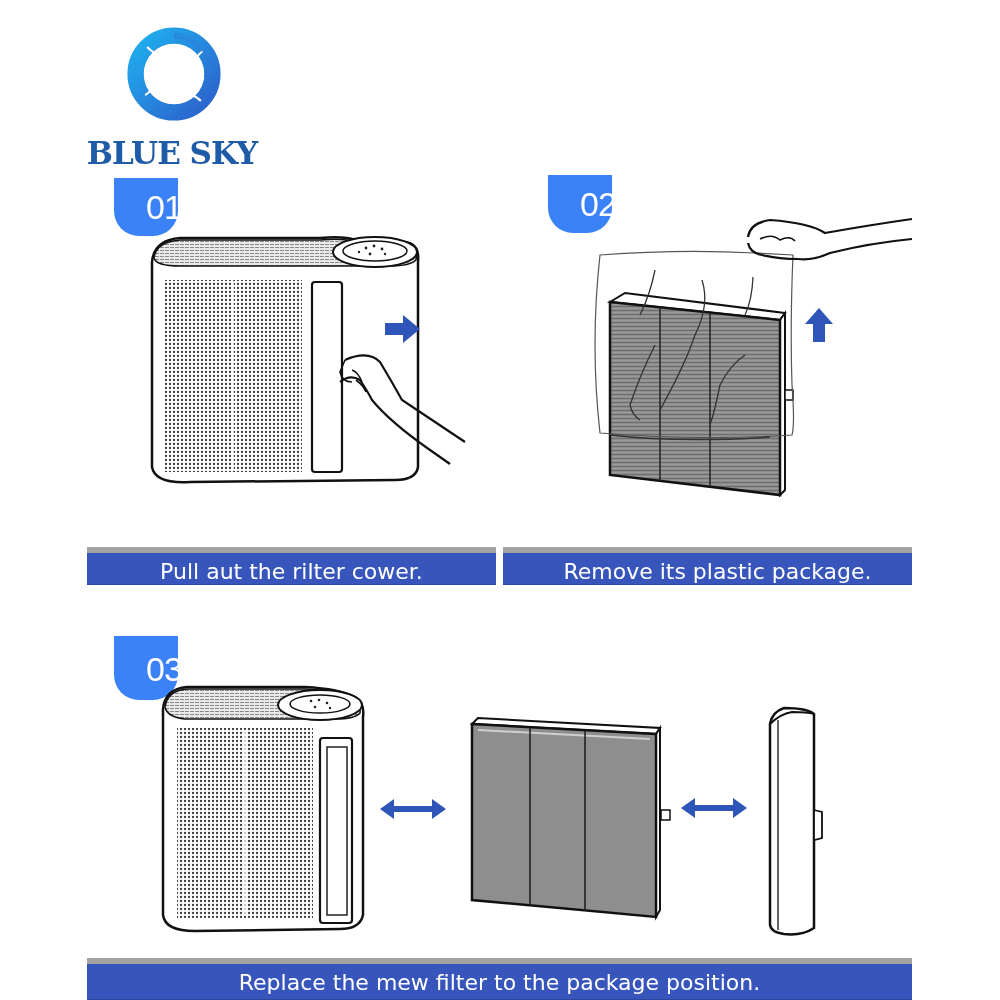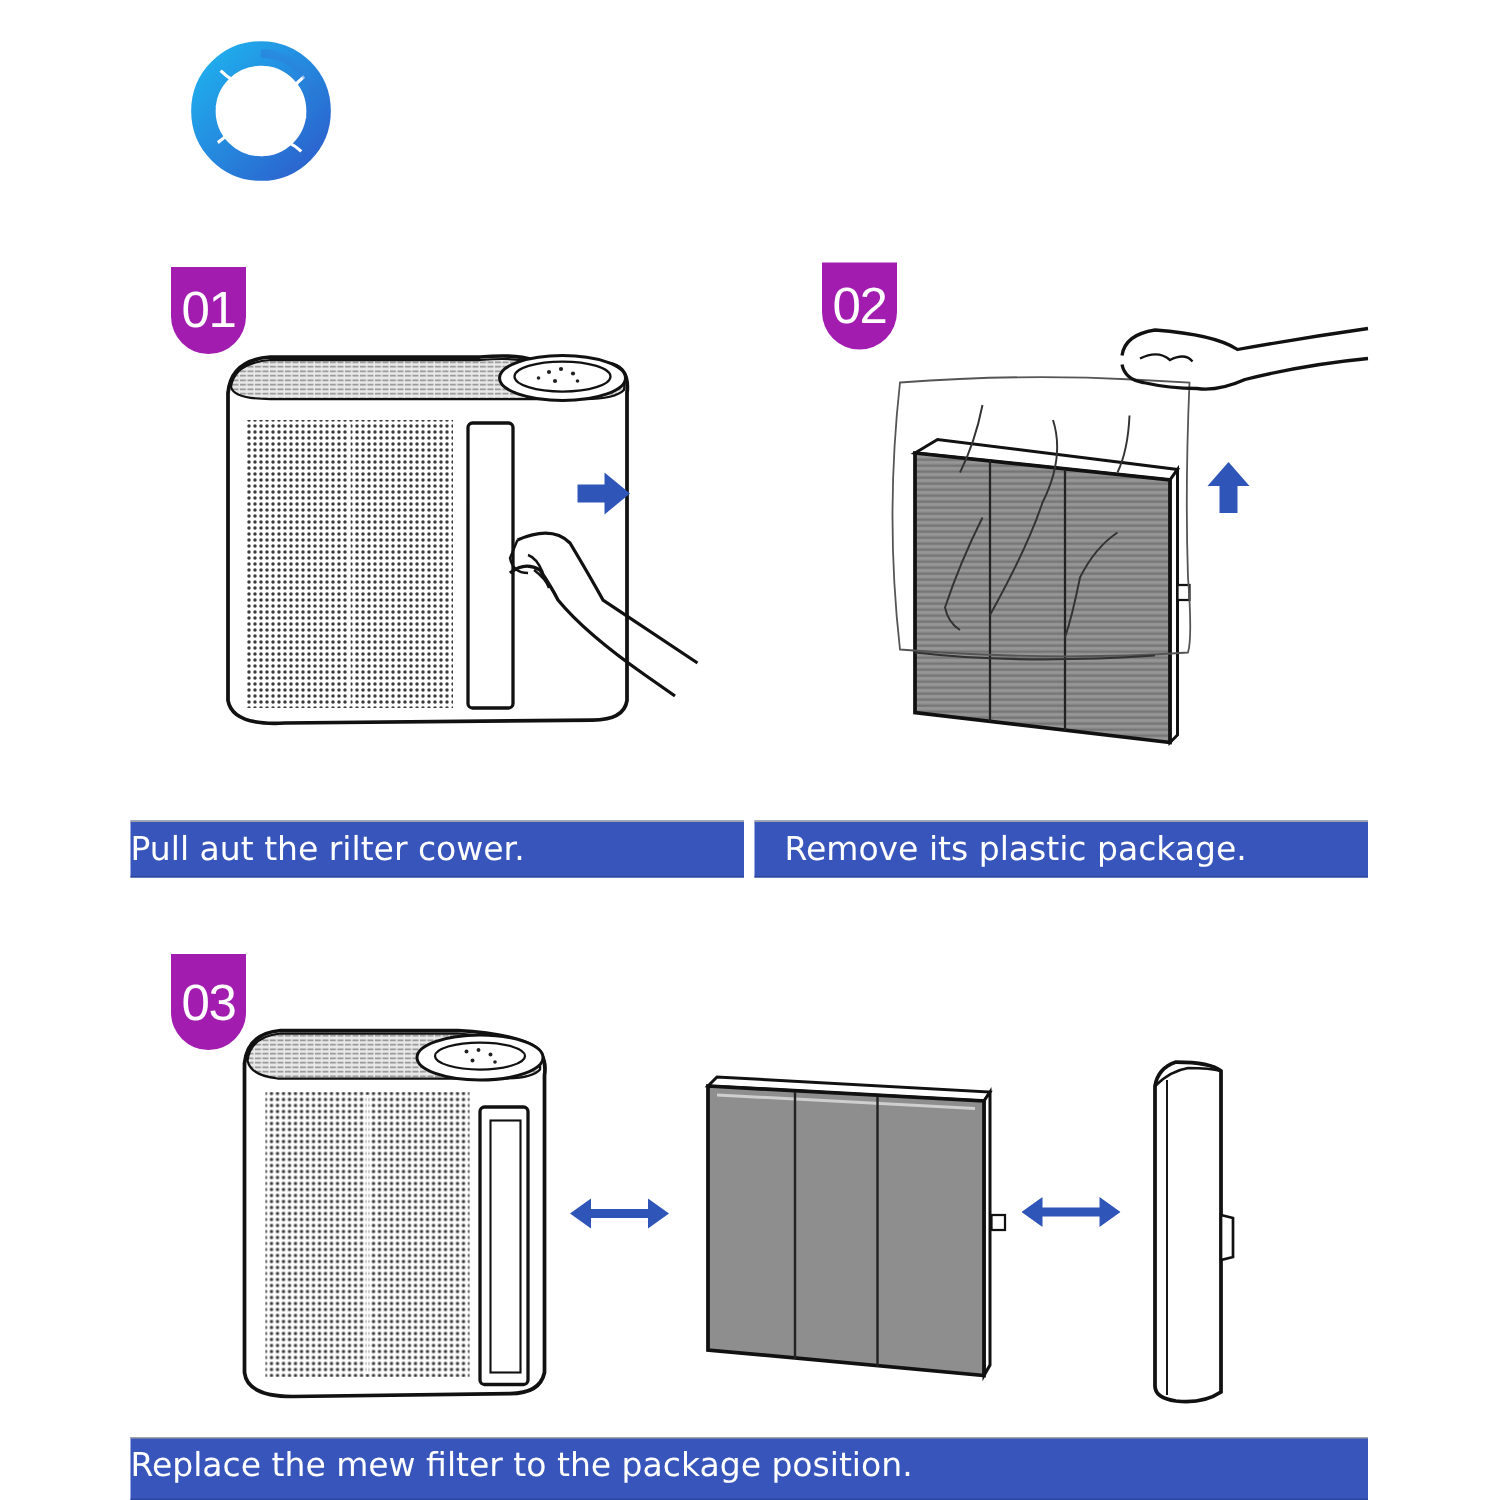--- a/index.html
+++ b/index.html
@@ -5,25 +5,25 @@
   html, body { margin: 0; padding: 0; background: #ffffff; }
   body { width: 1000px; height: 1000px; position: relative; overflow: hidden; font-family: "DejaVu Sans", sans-serif; }
   .abs { position: absolute; }
 
   
   .logo { left: 84px; top: 26px; width: 176px; height: 160px; }
   .logo-ring { left: 42px; top: 0; width: 96px; height: 96px; }
   .logo-text { left: 0; top: 112px; width: 176px; text-align: center; font-family: "DejaVu Serif", serif; font-weight: bold; font-size: 31px; letter-spacing: -1px; color: #1f5ca8; line-height: 1; }
 
   
-  .badge { width: 50px; height: 58px; background: #a21caf; color: #fff; border-radius: 0 0 25px 25px; text-align: center; font-family: "Liberation Sans", sans-serif; font-size: 34px; line-height: 58px; letter-spacing: -1px; }
+  .badge { width: 32px; height: 58px; background: #3b82f6; color: #fff; border-radius: 0 0 25px 25px; text-align: center; font-family: "Liberation Sans", sans-serif; font-size: 34px; line-height: 58px; letter-spacing: -1px; padding-left: 32px; }
   .badge.tall { height: 64px; line-height: 66px; }
 
   
-  .banner { background: #3755bb; color: #ffffff; font-family: "DejaVu Sans", sans-serif; box-sizing: border-box; border-top: 1px solid #a3a3a3; border-bottom: 1px solid #2b47a0; }
+  .banner { background: #3755bb; color: #ffffff; text-align: center; font-family: "DejaVu Sans", sans-serif; box-sizing: border-box; border-top: 6px solid #a3a3a3; border-bottom: 1px solid #2b47a0; }
   .banner span { display: block; }
 
   
   .illus { display: block; }
   .arrow { display: block; }
 </style>
 </head>
 <body>
 
 <div class="abs logo">
@@ -41,20 +41,21 @@
     <circle cx="50" cy="50" r="40" fill="none" stroke="url(#lg1)" stroke-width="17"></circle>
     <circle cx="50" cy="50" r="31" fill="#fff"></circle>
     <g stroke="#ffffff" stroke-width="2.2" fill="none">
       <path d="M22 22 Q40 40 50 19"></path>
       <path d="M80 26 Q62 40 81 55"></path>
       <path d="M78 78 Q60 62 50 81"></path>
       <path d="M20 72 Q38 60 19 46"></path>
     </g>
     <path d="M50 10 A40 40 0 0 1 88 38" fill="none" stroke="url(#lg2)" stroke-width="6" opacity="0.45"></path>
   </svg>
+  <div class="abs logo-text">BLUE SKY</div>
 </div>
 
 <div class="abs badge" style="left:114px; top:178px;">01</div>
 
 <svg class="abs illus" style="left:140px; top:222px;" width="345" height="268" viewBox="0 0 345 268">
   <defs>
     <pattern id="dots" width="4" height="4" patternUnits="userSpaceOnUse">
       <rect width="4" height="4" fill="#ffffff"></rect>
       <circle cx="2" cy="2" r="1.15" fill="#3a3a3a"></circle>
     </pattern>

